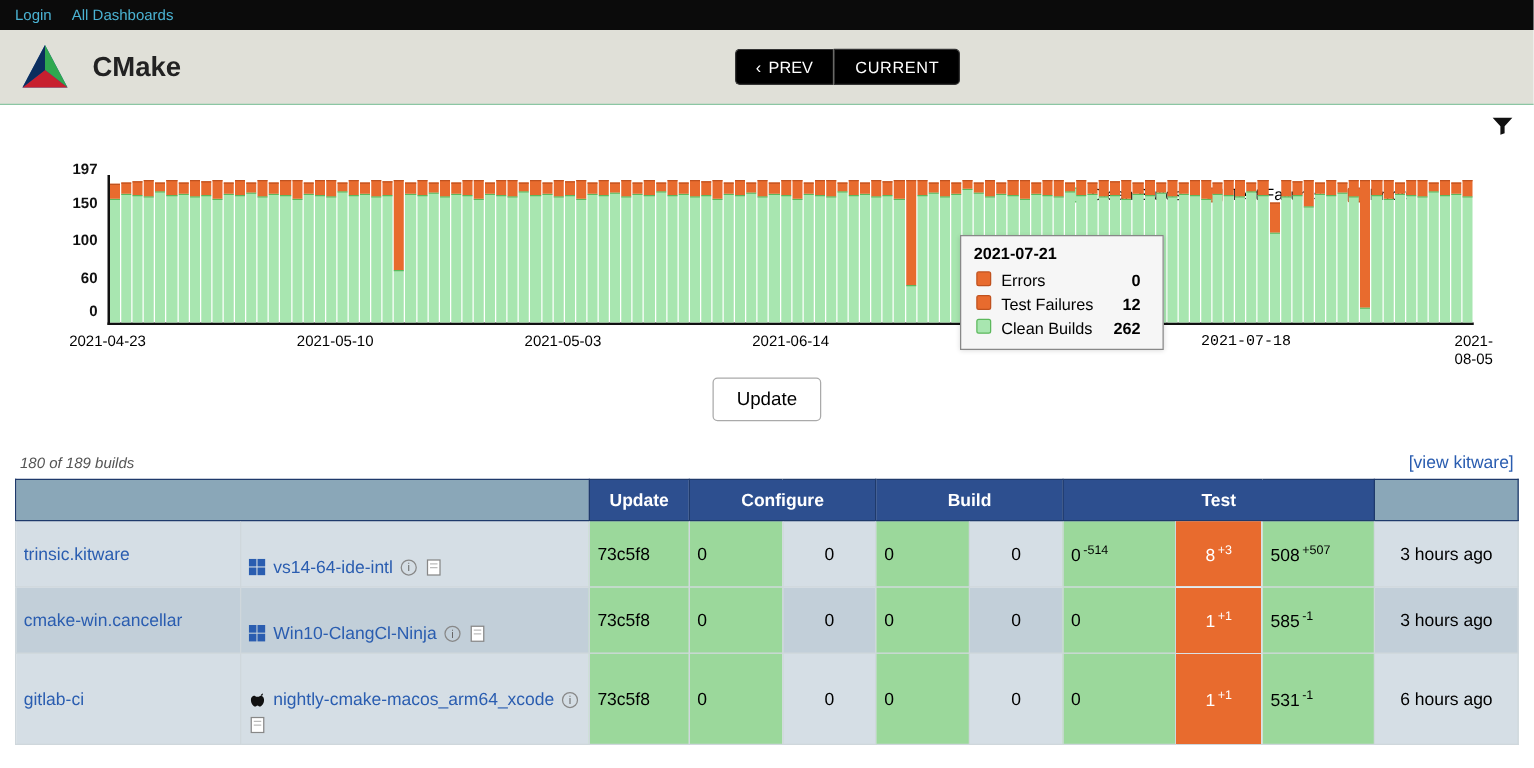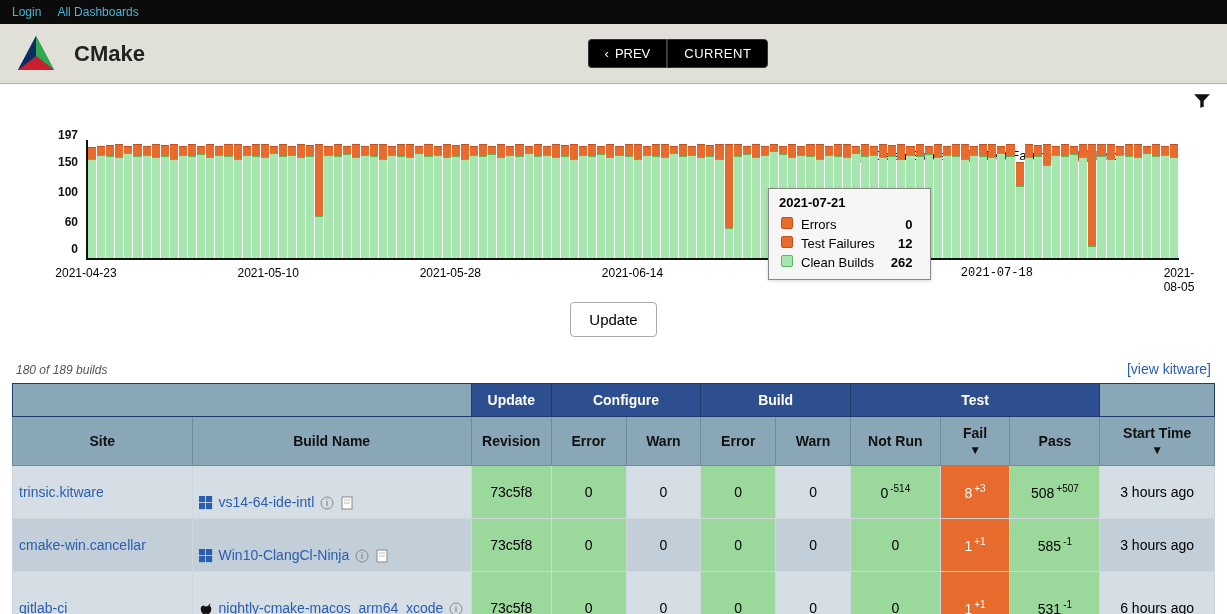--- a/index.html
+++ b/index.html
@@ -61,21 +61,21 @@
   table.build { width: calc(100% - 24px); margin: 0 12px; border-collapse: collapse; font-size: 14px; }
   .build thead tr.top th { background: #2d4f8f; color: #fff; font-weight: bold; text-align: center; padding: 8px 4px; border: 1px solid #1f3a6b; }
   .build thead tr.sub th { background: #8aa7b8; color: #111; font-weight: bold; text-align: center; padding: 8px 4px; border: 1px solid #6f8b9c; font-size: 14px; }
   .build tbody td { padding: 8px 6px; border: 1px solid #cfd7dc; vertical-align: middle; }
   .build tbody tr:nth-child(odd)  .meta { background: #d5dee5; }
   .build tbody tr:nth-child(even) .meta { background: #c2cfd9; }
   .build tbody tr .meta { color: #2a5db0; }
   .build .buildname { display: flex; align-items: flex-end; gap: 6px; flex-wrap: wrap; margin-top: 20px; }
   .osicon { width: 14px; height: 14px; flex-shrink: 0; }
   .smicon { width: 14px; height: 14px; cursor: pointer; }
-  .cell-green { background: #9bd89b; text-align: center; }
+  .cell-green { background: #9bd89b; }
   .cell-grey  { background: #d5dee5; text-align: center; }
   .cell-orange{ background: #e86b2e; text-align: center; color: #fff; position: relative; }
   .cell-grey2 { background: #c2cfd9; text-align: center; }
   .delta { font-size: 10px; vertical-align: super; margin-left: 2px; }
   .arrowdown { font-size: 12px; }
 </style>
 </head>
 <body>
 
 <div class="topbar">
@@ -608,21 +608,21 @@
           <div class="o" style="bottom: 87.3096%; height: 7.61421%;"></div>
         </div>
         <div class="bar">
           <div class="g" style="height: 85.2792%;"></div>
           <div class="o" style="bottom: 85.2792%; height: 11.1675%;"></div>
         </div>
       </div>
     <div class="xticks" id="xticks">
         <span style="left: 0%;">2021-04-23</span>
         <span style="left: 16.6667%;">2021-05-10</span>
-        <span style="left: 33.3333%;">2021-05-28</span>
+        <span style="left: 33.3333%;">2021-05-03</span>
         <span style="left: 50%;">2021-06-14</span>
         <span style="left: 66.6667%;">2021-07-01</span>
         <span style="left: 83.3333%; font-family: Liberation Mono, monospace;">2021-07-18</span>
         <span style="left: 100%;">2021-08-05</span>
       </div>
   </div>
 
   <div class="tooltip">
     <div class="date">2021-07-21</div>
     <table>
@@ -671,33 +671,20 @@
       <col style="width:115px">
   </colgroup>
   <thead>
     <tr class="top">
       <th colspan="2" style="background:#8aa7b8"></th>
       <th>Update</th>
       <th colspan="2">Configure</th>
       <th colspan="2">Build</th>
       <th colspan="3">Test</th>
       <th style="background:#8aa7b8"></th>
-    </tr>
-    <tr class="sub">
-      <th>Site</th>
-      <th>Build Name</th>
-      <th>Revision</th>
-      <th>Error</th>
-      <th>Warn</th>
-      <th>Error</th>
-      <th>Warn</th>
-      <th>Not Run</th>
-      <th><span>Fail</span><br><span class="arrowdown">▼</span></th>
-      <th>Pass</th>
-      <th><span>Start Time</span><br><span class="arrowdown">▼</span></th>
     </tr>
   </thead>
   <tbody id="tbody">
       <tr>
         <td class="meta">trinsic.kitware</td>
         <td class="meta">
           <div class="buildname">
             <svg class="osicon" viewBox="0 0 16 16">
               <rect width="7" height="7" fill="#2a5db0"></rect>
               <rect x="8" width="7" height="7" fill="#2a5db0"></rect>

